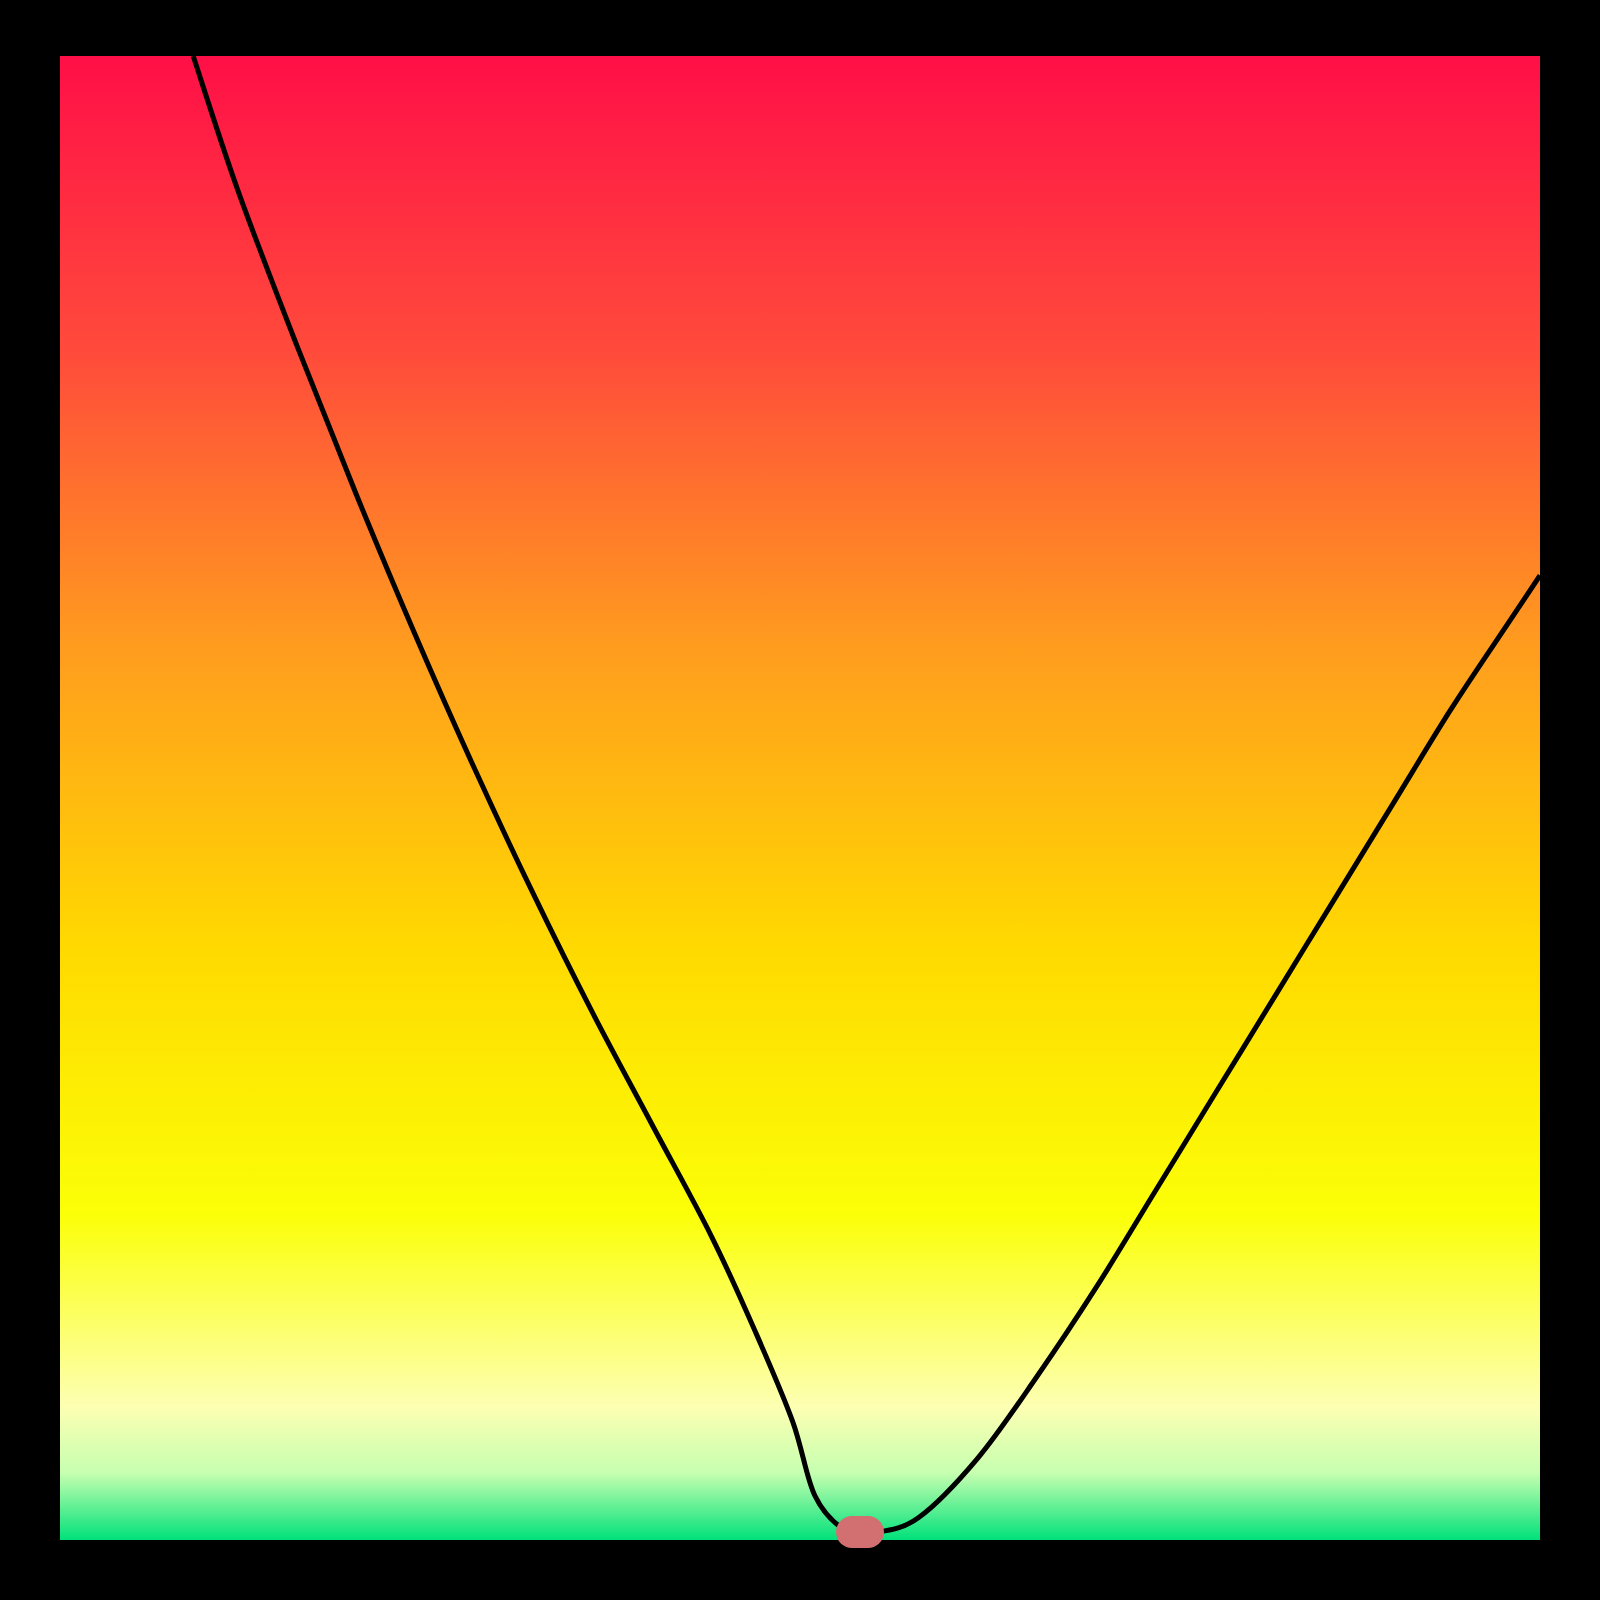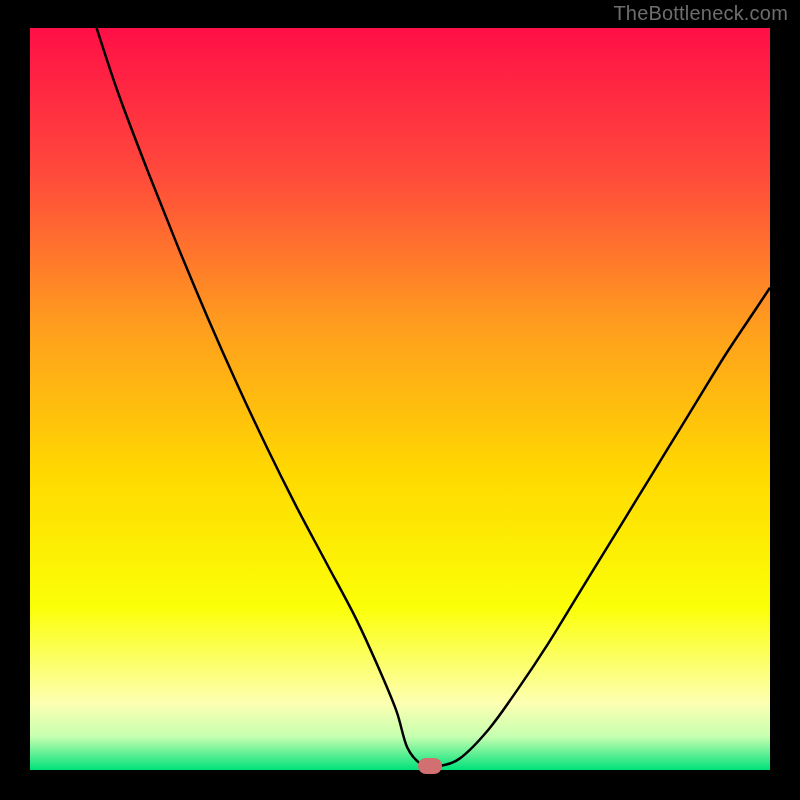--- a/index.html
+++ b/index.html
@@ -45,21 +45,20 @@
     background: #d26f70;
     border-radius: 8px;
     transform: translate(-50%, -50%);
     z-index: 5;
   }
 </style>
 </head>
 <body>
 
 <div class="frame">
-  <div class="watermark">TheBottleneck.com</div>
 
   <div class="plot">
     <svg id="plot-svg" viewBox="0 0 740 742" preserveAspectRatio="none">
       <defs>
         <linearGradient id="bg-grad" x1="0" y1="0" x2="0" y2="1">
             <stop offset="0.00%" stop-color="#ff0f47"></stop>
             <stop offset="20.00%" stop-color="#ff4b3b"></stop>
             <stop offset="40.00%" stop-color="#ff9d1e"></stop>
             <stop offset="60.00%" stop-color="#ffd900"></stop>
             <stop offset="78.00%" stop-color="#fbff07"></stop>

